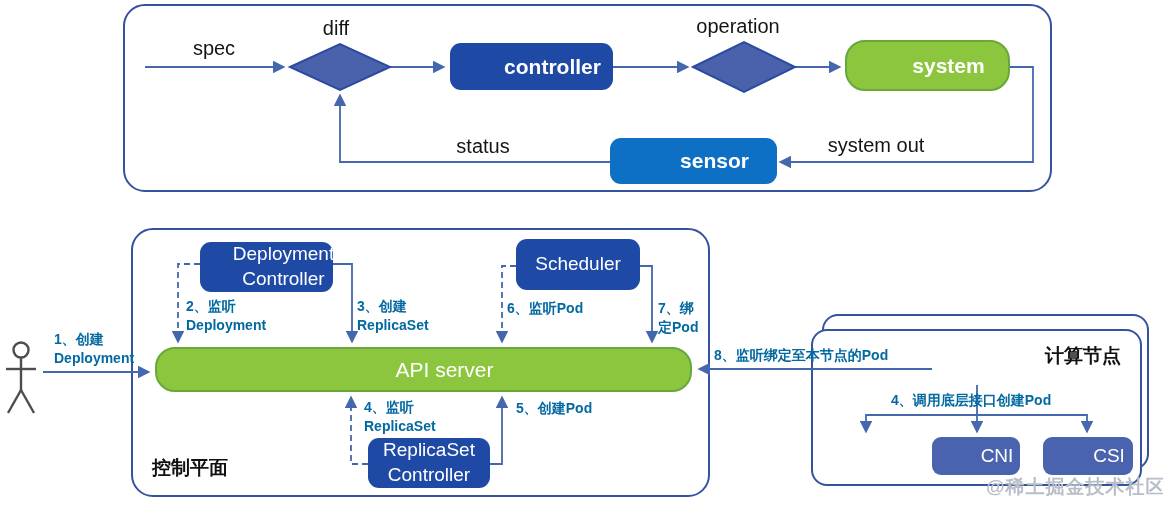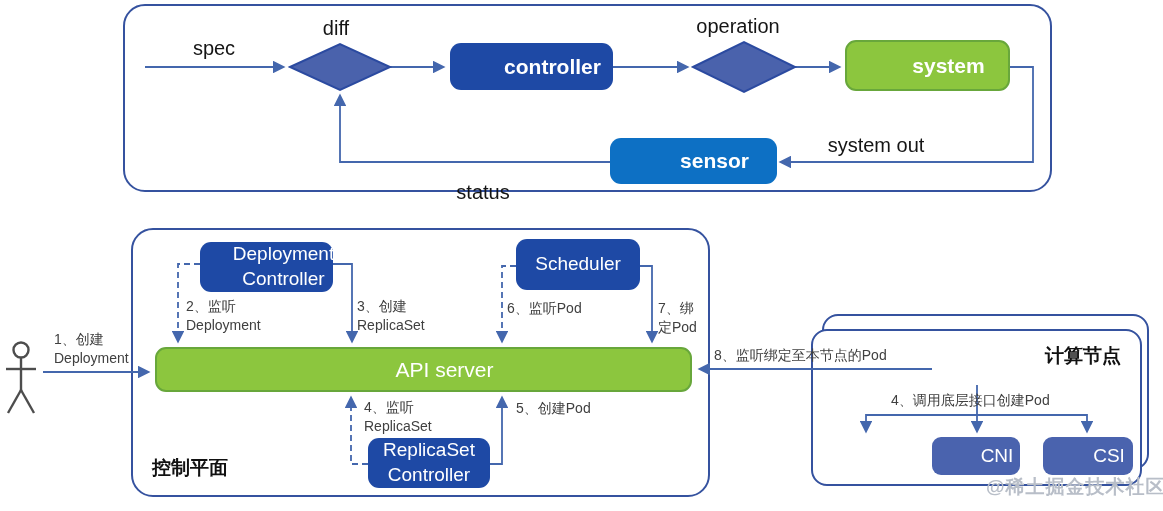--- a/index.html
+++ b/index.html
@@ -12,28 +12,28 @@
   .panel.filled{background:#ffffff;}
 
   
   .wires{position:absolute;left:0;top:0;width:1163px;height:511px;z-index:2;pointer-events:none;}
 
   
   .node{position:absolute;display:flex;align-items:center;justify-content:center;color:#fff;text-align:center;z-index:3;padding-left:42px;}
   .deep{background:#1E49A5;border-radius:11px;font-weight:700;font-size:21px;}
   .deep2{background:#1E49A5;border-radius:11px;font-weight:400;font-size:19px;line-height:1.3;padding:2px 6px;}
   .bright{background:#0D70C4;border-radius:11px;font-weight:700;font-size:21px;}
-  .green{background:#8CC63E;border:2px solid #68A73B;border-radius:11px;font-weight:500;font-size:21px;}
+  .green{background:#8CC63E;border:2px solid #68A73B;border-radius:20px;font-weight:500;font-size:21px;}
   .slate{background:#4A63AE;border-radius:9px;font-weight:400;font-size:19px;}
 
   
   .lbl{position:absolute;transform:translate(-50%,-50%);font-size:20px;color:#151515;white-space:nowrap;z-index:3;}
 
   
-  .step{position:absolute;font-size:14px;font-weight:400;color:#404040;line-height:1.35;white-space:pre-line;z-index:3;}
+  .step{position:absolute;font-size:14px;font-weight:700;color:#0369a1;line-height:1.35;white-space:pre-line;z-index:3;}
 
   .panel-title{position:absolute;font-size:19px;font-weight:700;color:#111;z-index:3;white-space:nowrap;}
 
   .watermark{position:absolute;font-size:19px;font-weight:600;color:#b8bec8;letter-spacing:1px;z-index:4;white-space:nowrap;}
 </style>
 </head>
 <body>
 
 <div class="canvas">
 
@@ -79,21 +79,21 @@
 
     <path d="M977 385 V415 M866 415 H1087" stroke="#4467AD" stroke-width="1.8" fill="none"></path>
     <path d="M866 414 V431" stroke="#4467AD" stroke-width="1.8" fill="none" marker-end="url(#arr)"></path>
     <path d="M977 414 V431" stroke="#4467AD" stroke-width="1.8" fill="none" marker-end="url(#arr)"></path>
     <path d="M1087 414 V431" stroke="#4467AD" stroke-width="1.8" fill="none" marker-end="url(#arr)"></path>
   </svg>
 
   <div class="lbl" style="left:214px;top:48px;">spec</div>
   <div class="lbl" style="left:336px;top:28px;">diff</div>
   <div class="lbl" style="left:738px;top:26px;">operation</div>
-  <div class="lbl" style="left:483px;top:146px;margin-top:46px;">status</div>
+  <div class="lbl" style="left:483px;top:146px;">status</div>
   <div class="lbl" style="left:876px;top:145px;">system out</div>
 
   <div class="node deep" style="left:450px;top:43px;width:163px;height:47px;">controller</div>
   <div class="node green" style="left:845px;top:40px;width:165px;height:51px;font-weight:700;">system</div>
   <div class="node bright" style="left:610px;top:138px;width:167px;height:46px;">sensor</div>
 
   <div class="panel-title" style="left:152px;top:455px;">控制平面</div>
 
   <div class="node deep2" style="left:200px;top:242px;width:133px;height:50px;padding-left:40px;">Deployment Controller</div>
   <div class="node deep2" style="left:516px;top:239px;width:124px;height:51px;">Scheduler</div>

